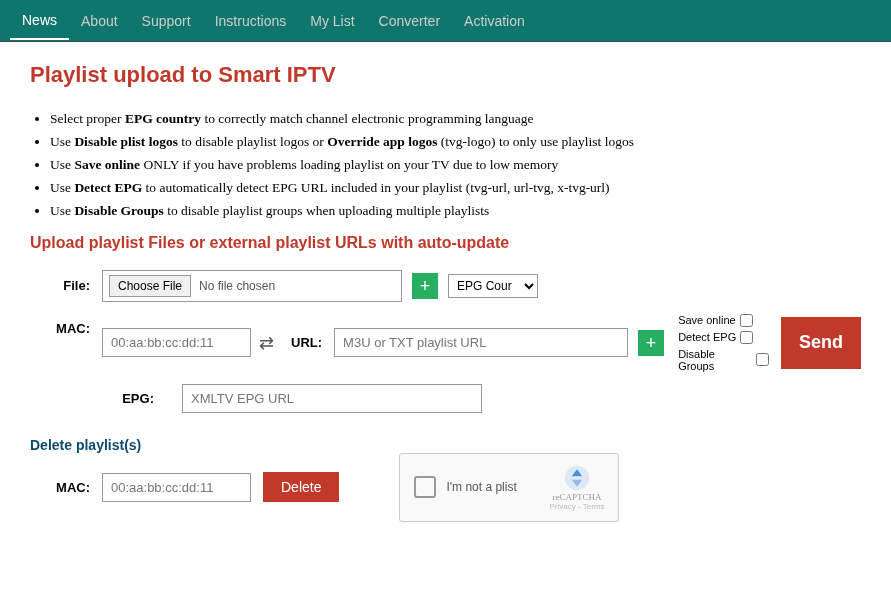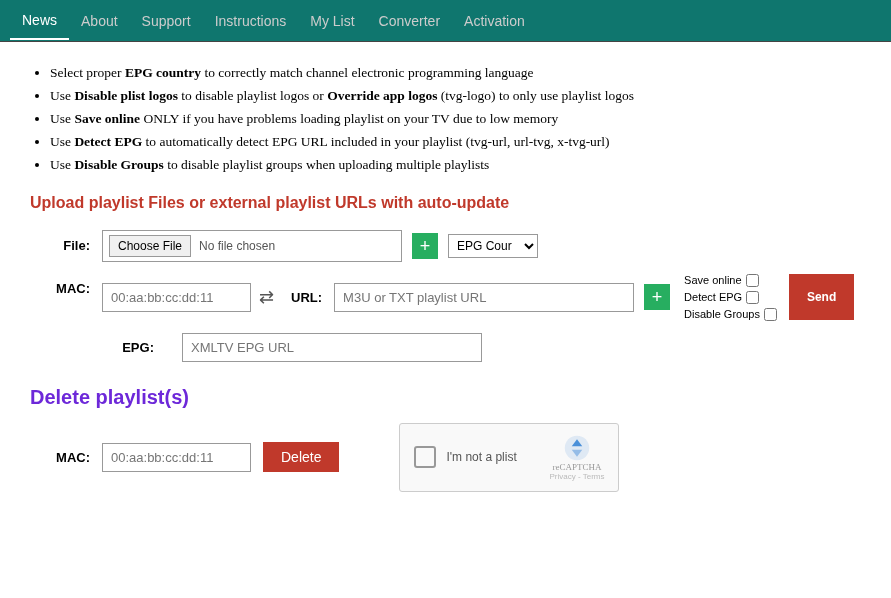--- a/index.html
+++ b/index.html
@@ -43,21 +43,21 @@
       font-size: 22px;
       font-weight: bold;
       margin-bottom: 20px;
       font-family: Arial, sans-serif;
     }
 
     
     .info-list {
       list-style: disc;
       padding-left: 20px;
-      margin-bottom: 17px;
+      margin-bottom: 11px;
       line-height: 1.7;
     }
     .info-list li {
       font-family: Georgia, serif;
       font-size: 13.5px;
     }
     .info-list b {
       font-weight: bold;
     }
 
@@ -194,35 +194,34 @@
       gap: 4px;
       font-size: 11px;
       font-family: Arial, sans-serif;
     }
 
     .send-btn {
       background: #c0392b;
       color: #fff;
       border: none;
       padding: 8px 18px;
-      font-size: 12px;
+      font-size: 18px;
       cursor: pointer;
       margin-left: 12px;
       font-family: Arial, sans-serif;
       font-weight: bold;
-      height: 46px;
+      height: 52px;
       align-self: center;
     }
 
     
     .delete-section h2 {
-      color: #6d28d9;
-      font-size: 20px;
-      font-weight: bold;
-      margin-bottom: 14px;
+      color: #0c4a6e;
+      font-size: 14px;
+      font-weight: bold;
       font-family: Arial, sans-serif;
     }
 
     .delete-btn {
       background: #c0392b;
       color: #fff;
       border: none;
       padding: 7px 18px;
       font-size: 14px;
       cursor: pointer;
@@ -282,20 +281,21 @@
   <a href="#">About</a>
   <a href="#">Support</a>
   <a href="#">Instructions</a>
   <a href="#">My List</a>
   <a href="#">Converter</a>
   <a href="#">Activation</a>
 </nav>
 
 <div class="main">
 
+  <h1 class="page-title">Playlist upload to Smart IPTV</h1>
 
   <ul class="info-list">
     <li>
       Select proper <b>EPG country</b> to correctly match channel electronic programming language
     </li>
     <li>
       Use <b>Disable plist logos</b> to disable playlist logos or <b>Override app logos</b> (tvg-logo) to only use playlist logos
     </li>
     <li>
       Use <b>Save online</b> ONLY if you have problems loading playlist on your TV due to low memory

